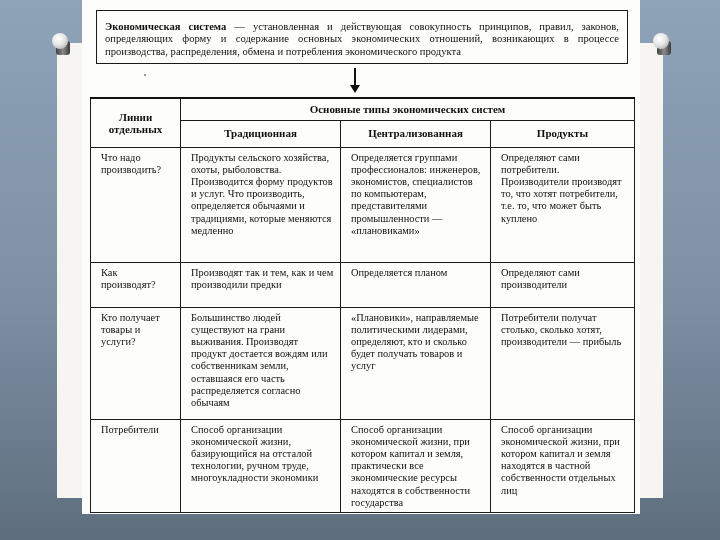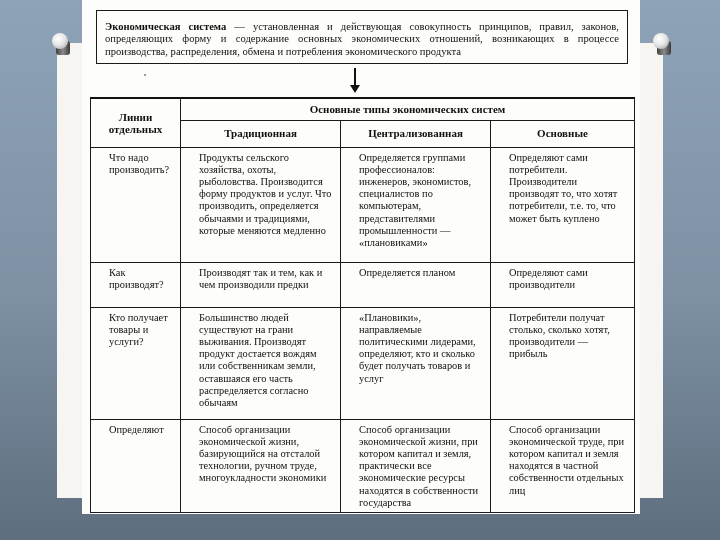--- a/index.html
+++ b/index.html
@@ -44,21 +44,21 @@
     position: absolute; left: 268px; top: 85px; width: 0; height: 0;
     border-left: 5px solid transparent; border-right: 5px solid transparent; border-top: 8px solid #111;
   }
   table {
     position: absolute; left: 8px; top: 97px; width: 544px;
     border-collapse: collapse; table-layout: fixed;
     font-size: 10.4px; line-height: 12.2px;
   }
   th, td { border: 1.3px solid #1a1a1a; vertical-align: top; }
   th { font-weight: bold; text-align: center; vertical-align: middle; font-size: 11px; }
-  td { padding: 4px 6px 3px 18px; }
+  td { padding: 4px 6px 3px 10px; }
   .outer-top { border-top: 2.5px solid #111; }
   .row-head { height: 22px; }
   .row-sub { height: 27px; margin-top: 8px; }
 </style>
 </head>
 <body>
 
 <div class="slide-panel"></div>
 <div class="pin" style="left:52px; top:33px;">
     <div class="stem"></div>
@@ -85,41 +85,41 @@
         <col style="width:144px">
     </colgroup>
     <tbody>
         <tr class="row-head">
       <th rowspan="2" class="outer-top">Линии отдельных</th>
       <th colspan="3" class="outer-top">Основные типы экономических систем</th>
     </tr>
     <tr class="row-sub">
       <th>Традиционная</th>
       <th>Централизованная</th>
-      <th>Основные</th>
+      <th>Продукты</th>
     </tr>
     <tr style="height:115px">
       <td>Что надо производить?</td>
       <td>Продукты сельского хозяйства, охоты, рыболовства. Производится форму продуктов и услуг. Что производить, определяется обычаями и традициями, которые меняются медленно</td>
       <td>Определяется группами профессионалов: инженеров, экономистов, специалистов по компьютерам, представителями промышленности — «плановиками»</td>
       <td>Определяют сами потребители. Производители производят то, что хотят потребители, т.е. то, что может быть куплено</td>
     </tr>
     <tr style="height:45px">
       <td>Как производят?</td>
       <td>Производят так и тем, как и чем производили предки</td>
       <td>Определяется планом</td>
       <td>Определяют сами производители</td>
     </tr>
     <tr style="height:112px">
       <td>Кто получает товары и услуги?</td>
       <td>Большинство людей существуют на грани выживания. Производят продукт достается вождям или собственникам земли, оставшаяся его часть распределяется согласно обычаям</td>
       <td>«Плановики», направляемые политическими лидерами, определяют, кто и сколько будет получать товаров и услуг</td>
       <td>Потребители получат столько, сколько хотят, производители — прибыль</td>
     </tr>
     <tr style="height:92px">
-      <td>Определяют</td>
+      <td>Потребители</td>
       <td>Способ организации экономической жизни, базирующийся на отсталой технологии, ручном труде, многоукладности экономики</td>
       <td>Способ организации экономической жизни, при котором капитал и земля, практически все экономические ресурсы находятся в собственности государства</td>
-      <td>Способ организации экономической труде, при котором капитал и земля находятся в частной собственности отдельных лиц</td>
+      <td>Способ организации экономической жизни, при котором капитал и земля находятся в частной собственности отдельных лиц</td>
     </tr>
   </tbody>
     </table>
 </div>
 
 </body></html>

